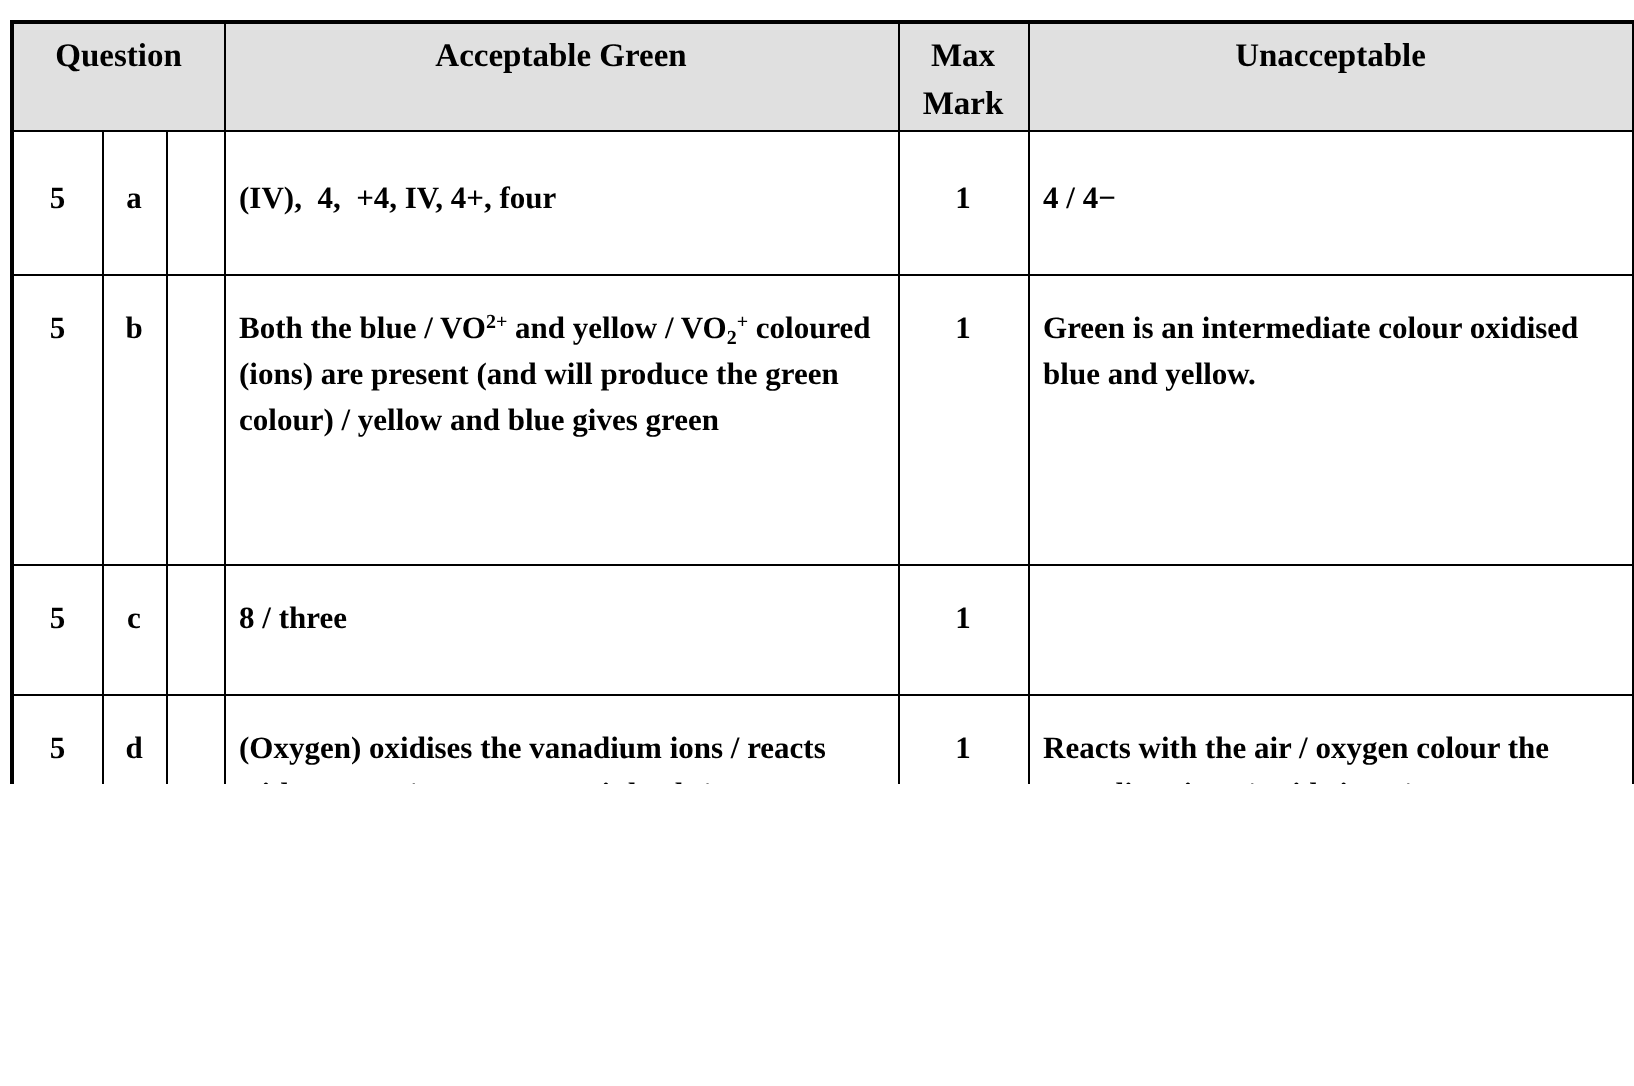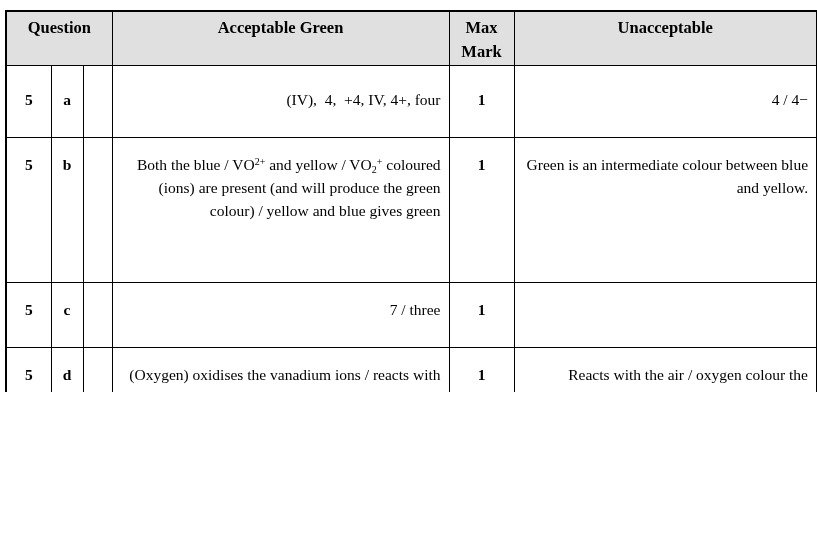--- a/index.html
+++ b/index.html
@@ -72,22 +72,23 @@
     padding-left: 1px;
     padding-right: 1px;
   }
   td.mark {
     text-align: center;
     font-weight: bold;
     padding-left: 1px;
     padding-right: 1px;
   }
   td.answer, td.unacc {
-    text-align: right;
+    text-align: left;
     white-space: pre-wrap;
+    font-weight: bold;
   }
   sup, sub {
     font-size: 10px;
     line-height: 0;
   }
   sup { vertical-align: baseline; position: relative; top: -0.55em; }
   sub { vertical-align: baseline; position: relative; top: 0.25em; }
 </style>
 </head>
 <body>
@@ -118,27 +119,27 @@
     <td class="answer">(IV),  4,  +4, IV, 4+, four</td>
     <td class="mark">1</td>
     <td class="unacc">4 / 4−</td>
   </tr>
         <tr>
     <td class="q-num">5</td>
     <td class="q-part">b</td>
     <td class="q-sub"></td>
     <td class="answer">Both the blue / VO<sup>2+</sup> and yellow / VO<sub>2</sub><sup>+</sup> coloured (ions) are present (and will produce the green colour) / yellow and blue gives green</td>
     <td class="mark">1</td>
-    <td class="unacc">Green is an intermediate colour between blue and yellow.</td>
+    <td class="unacc">Green is an intermediate colour oxidised blue and yellow.</td>
   </tr>
         <tr>
     <td class="q-num">5</td>
     <td class="q-part">c</td>
     <td class="q-sub"></td>
-    <td class="answer">7 / three</td>
+    <td class="answer">8 / three</td>
     <td class="mark">1</td>
     <td class="unacc"></td>
   </tr>
         <tr>
     <td class="q-num">5</td>
     <td class="q-part">d</td>
     <td class="q-sub"></td>
     <td class="answer">(Oxygen) oxidises the vanadium ions / reacts with oxygen / oxygen turns it back / oxygen effects the mixture / oxidation of V<sup>2+</sup> ion / reacts with air to oxidised form / it has been oxidised</td>
     <td class="mark">1</td>
     <td class="unacc">Reacts with the air / oxygen colour the vanadium ions / oxide ions / oxygen reacts with zinc / due to something escaping</td>

